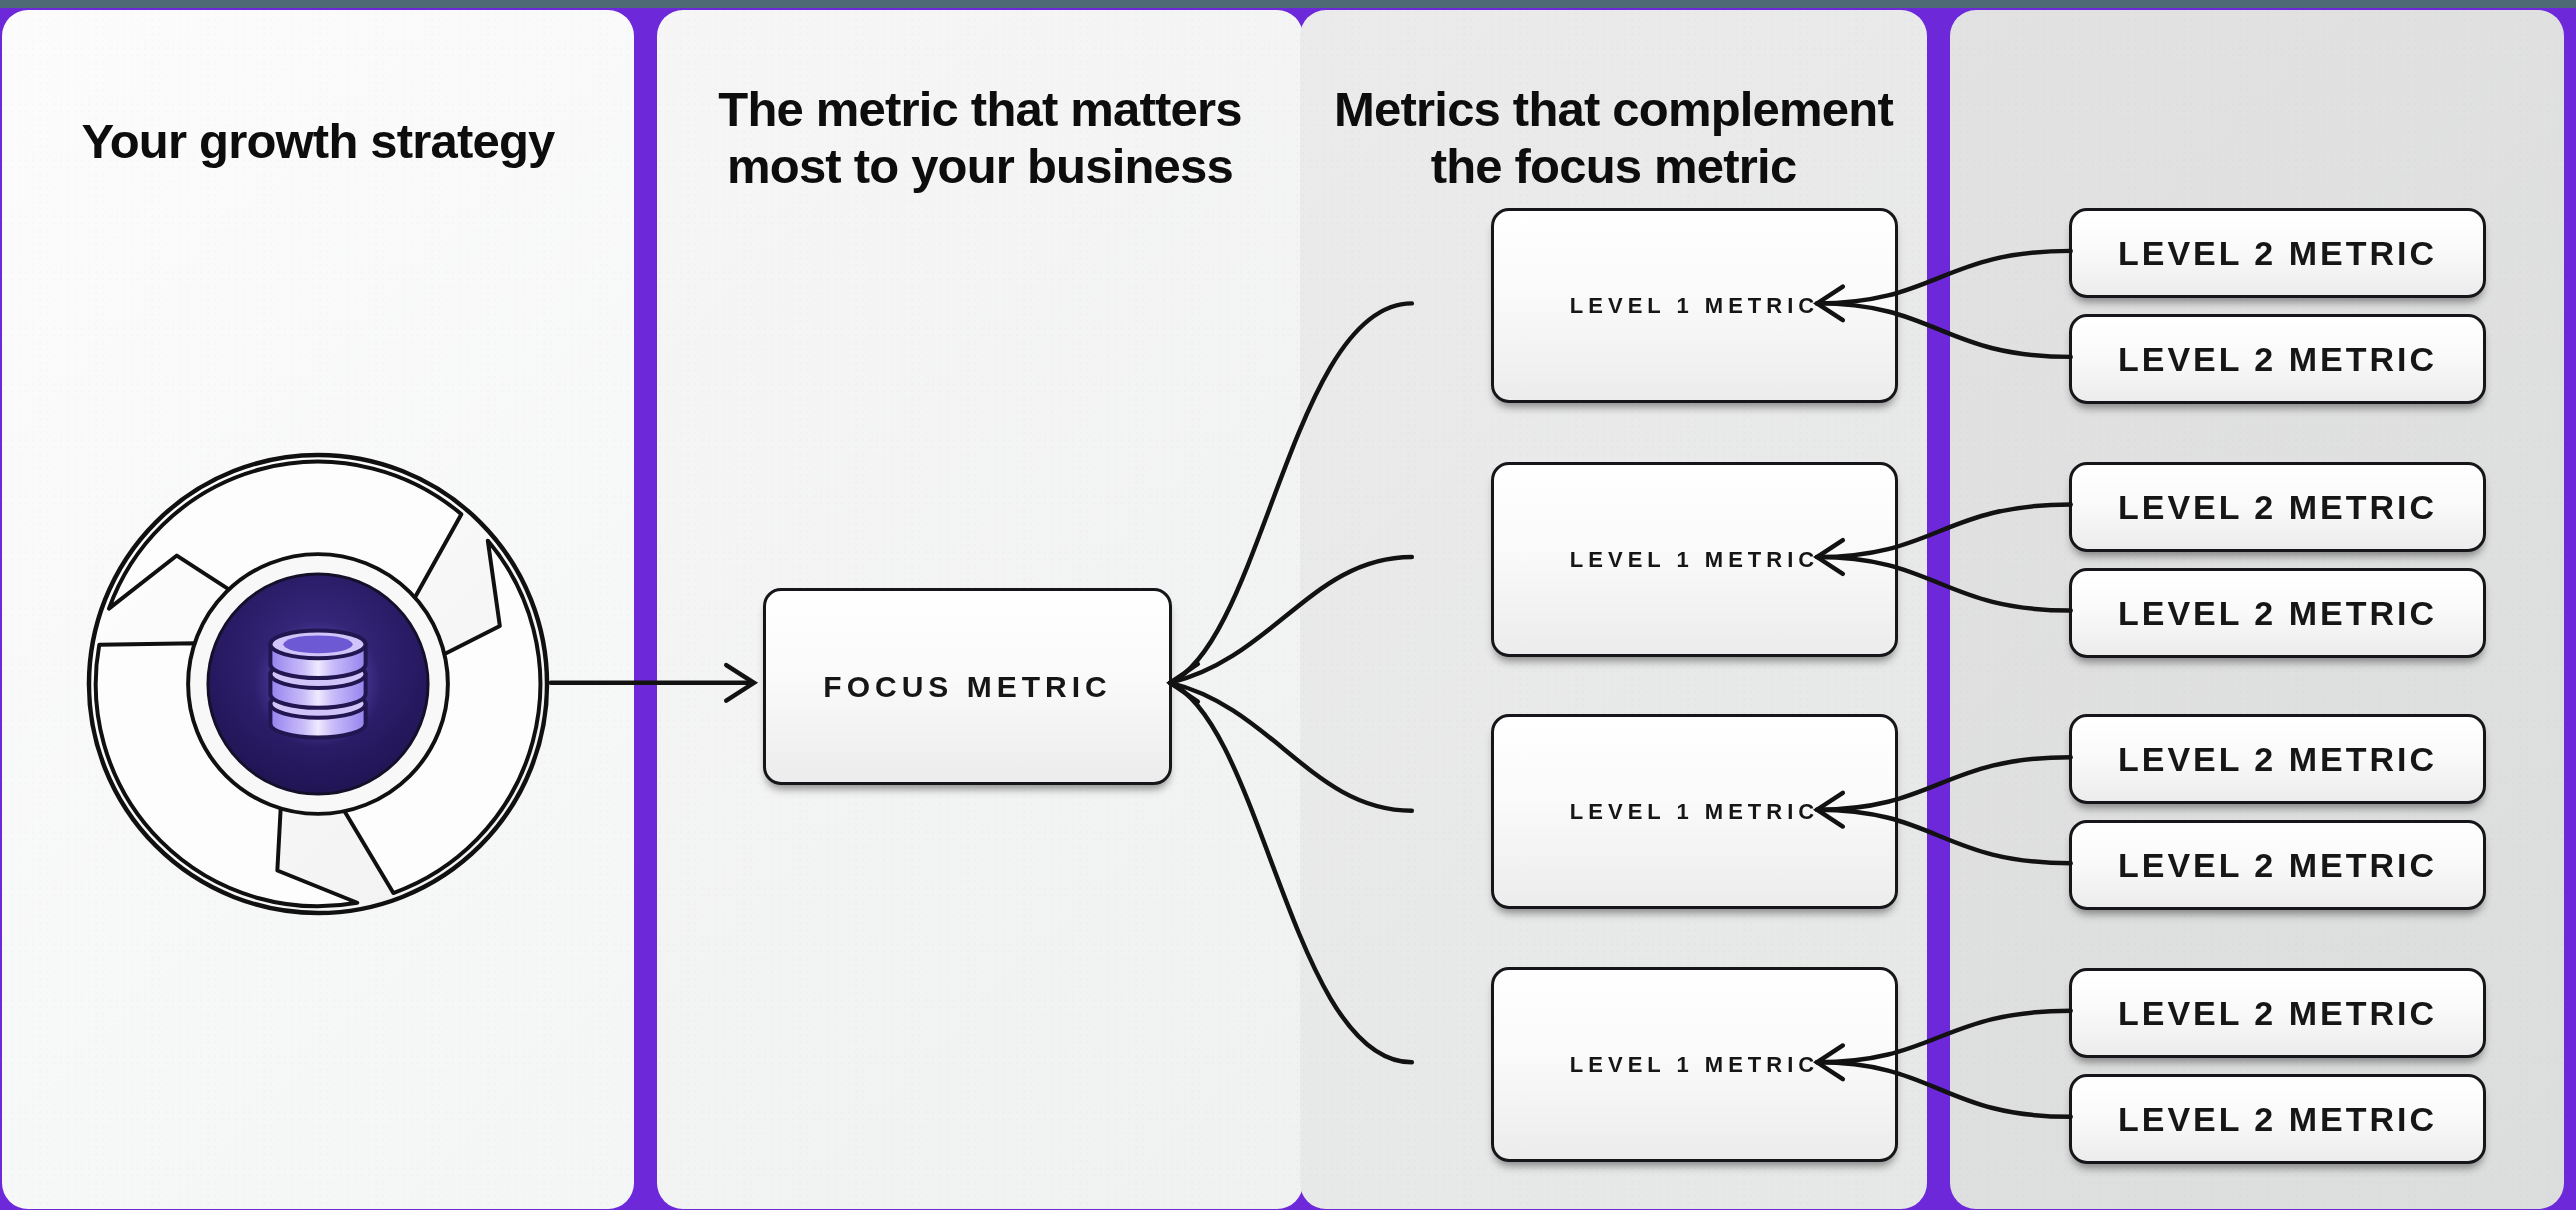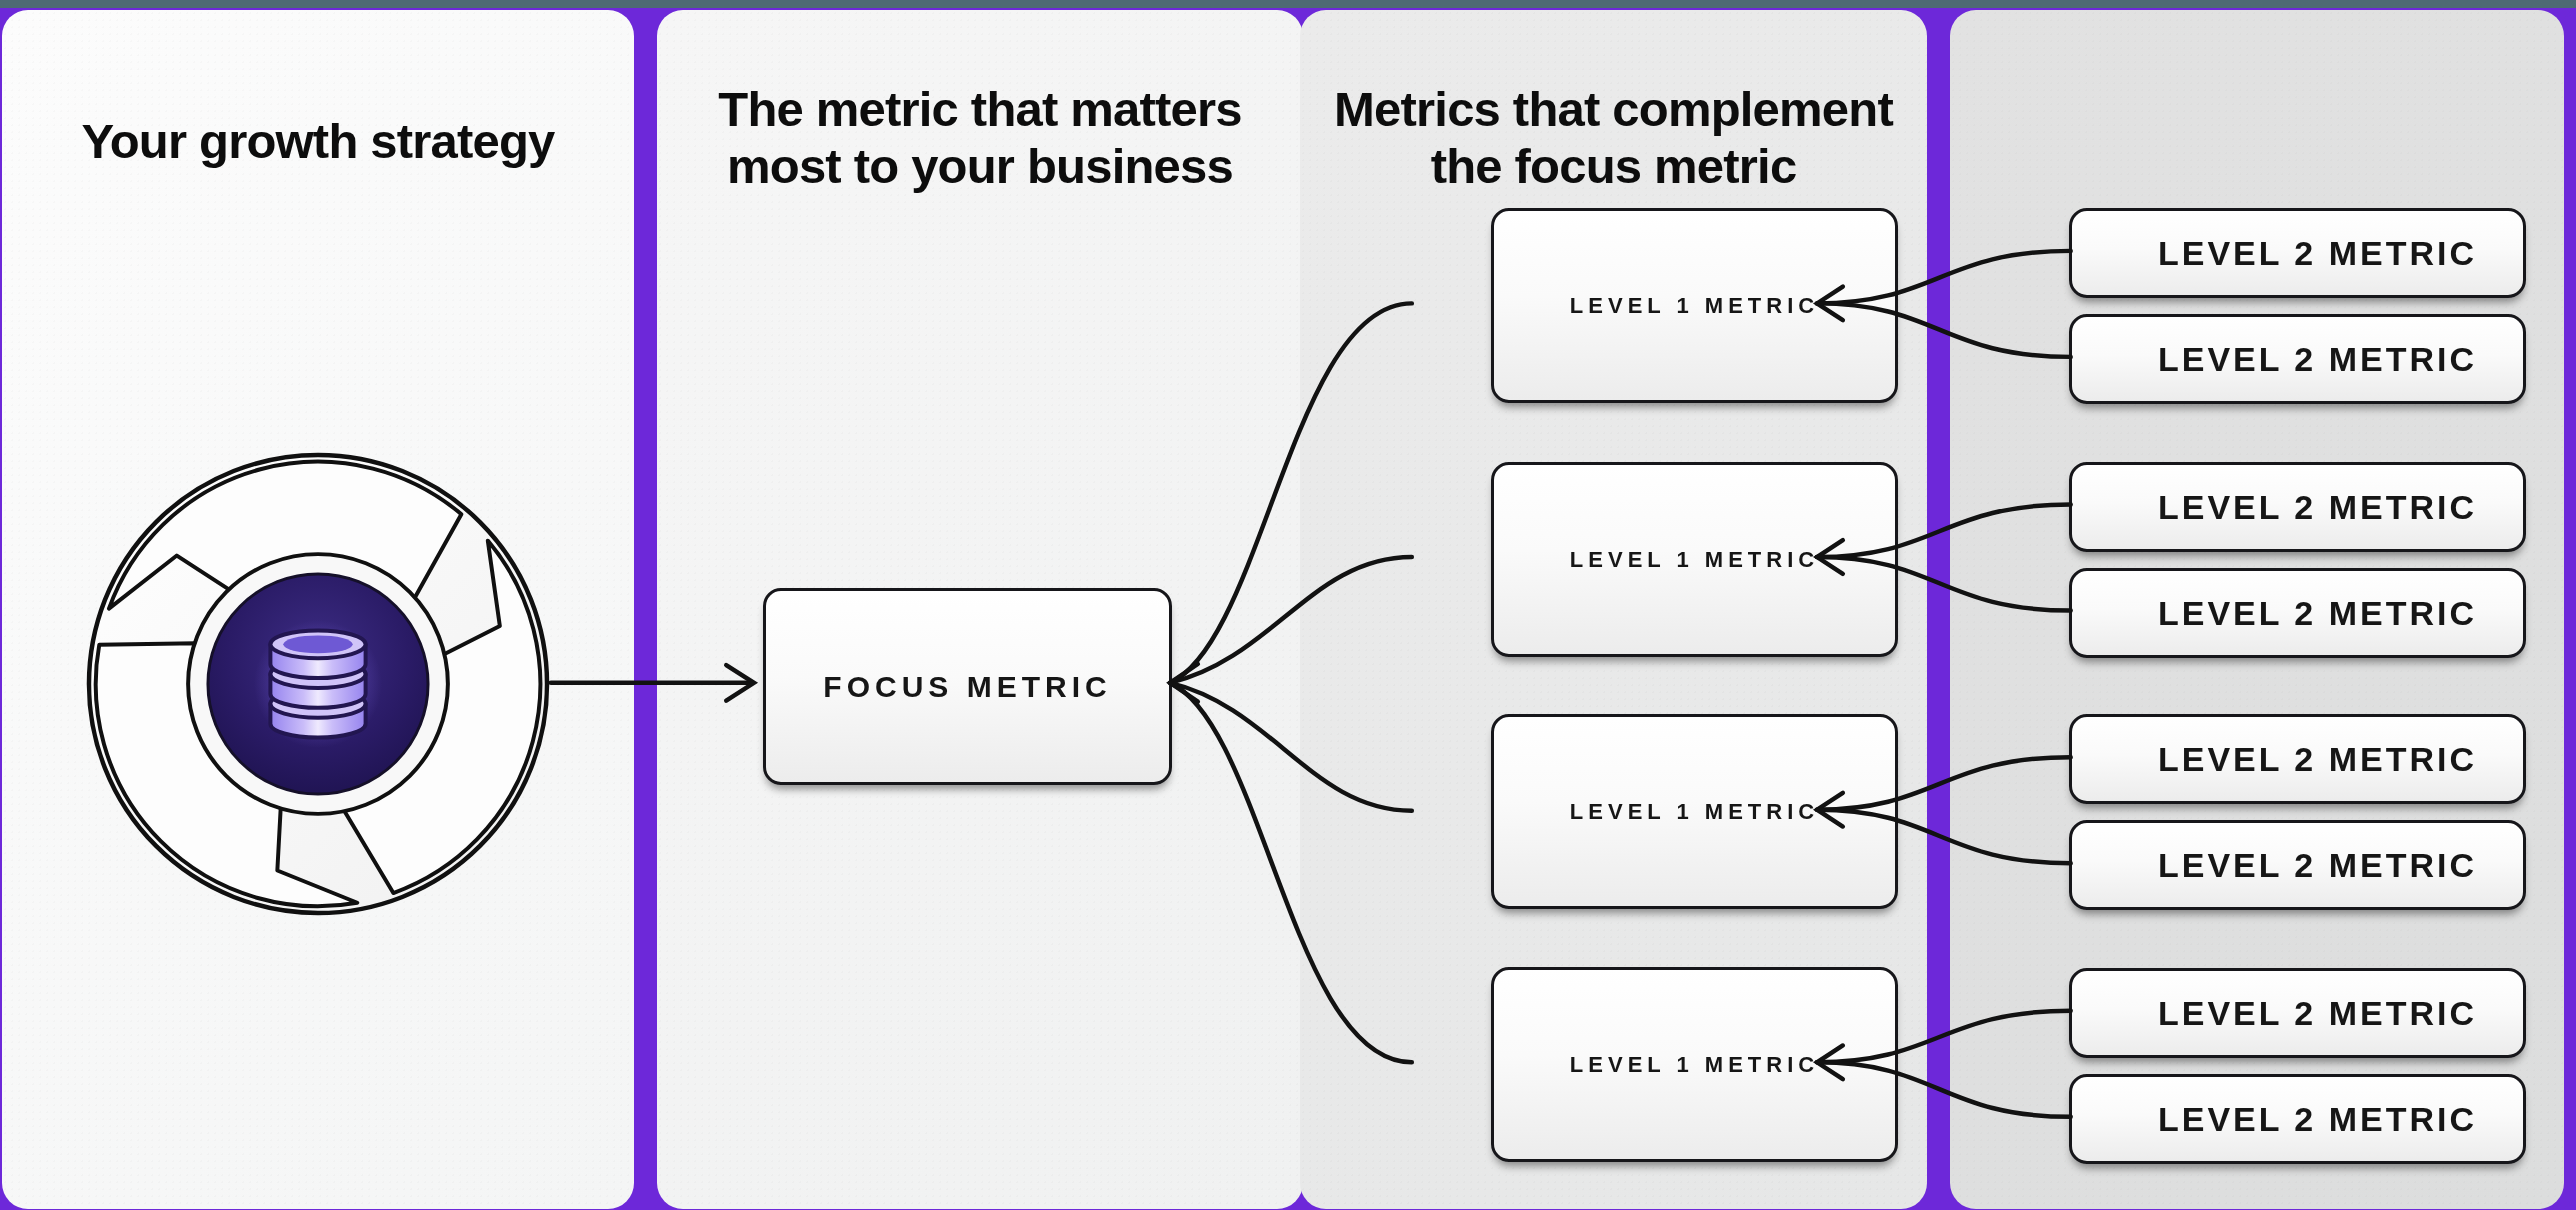--- a/index.html
+++ b/index.html
@@ -31,21 +31,21 @@
   .node{
     position:absolute;display:flex;align-items:center;justify-content:center;
     background:linear-gradient(180deg,#ffffff 0%,#fafafa 45%,#ececec 100%);
     border:3px solid #16161a;border-radius:18px;
     box-shadow:0 7px 9px -3px rgba(0,0,0,0.42);
     color:#161616;font-weight:700;white-space:nowrap;
   }
   .focus{left:763px;top:580px;width:403px;height:191px;font-size:30px;letter-spacing:5px;}
   .l1{left:1491px;width:401px;height:189px;font-size:22px;letter-spacing:5px;}
   .l1.n0{top:200px;} .l1.n1{top:454px;} .l1.n2{top:706px;} .l1.n3{top:959px;}
-  .l2{left:2069px;width:411px;height:84px;font-size:34px;letter-spacing:3px;padding-left:40px;}
+  .l2{left:2069px;width:411px;height:84px;font-size:34px;letter-spacing:3px;}
   .l2.m0{top:200px;} .l2.m1{top:306px;} .l2.m2{top:454px;} .l2.m3{top:560px;}
   .l2.m4{top:706px;} .l2.m5{top:812px;} .l2.m6{top:960px;} .l2.m7{top:1066px;}
   #overlay{position:absolute;left:0;top:0;pointer-events:none;}
   #flywheel{position:absolute;left:85px;top:443px;}
   .edge{fill:none;stroke:#121212;stroke-width:4.5;stroke-linecap:round;}
 </style>
 </head>
 <body>
 
 <div id="canvas">

